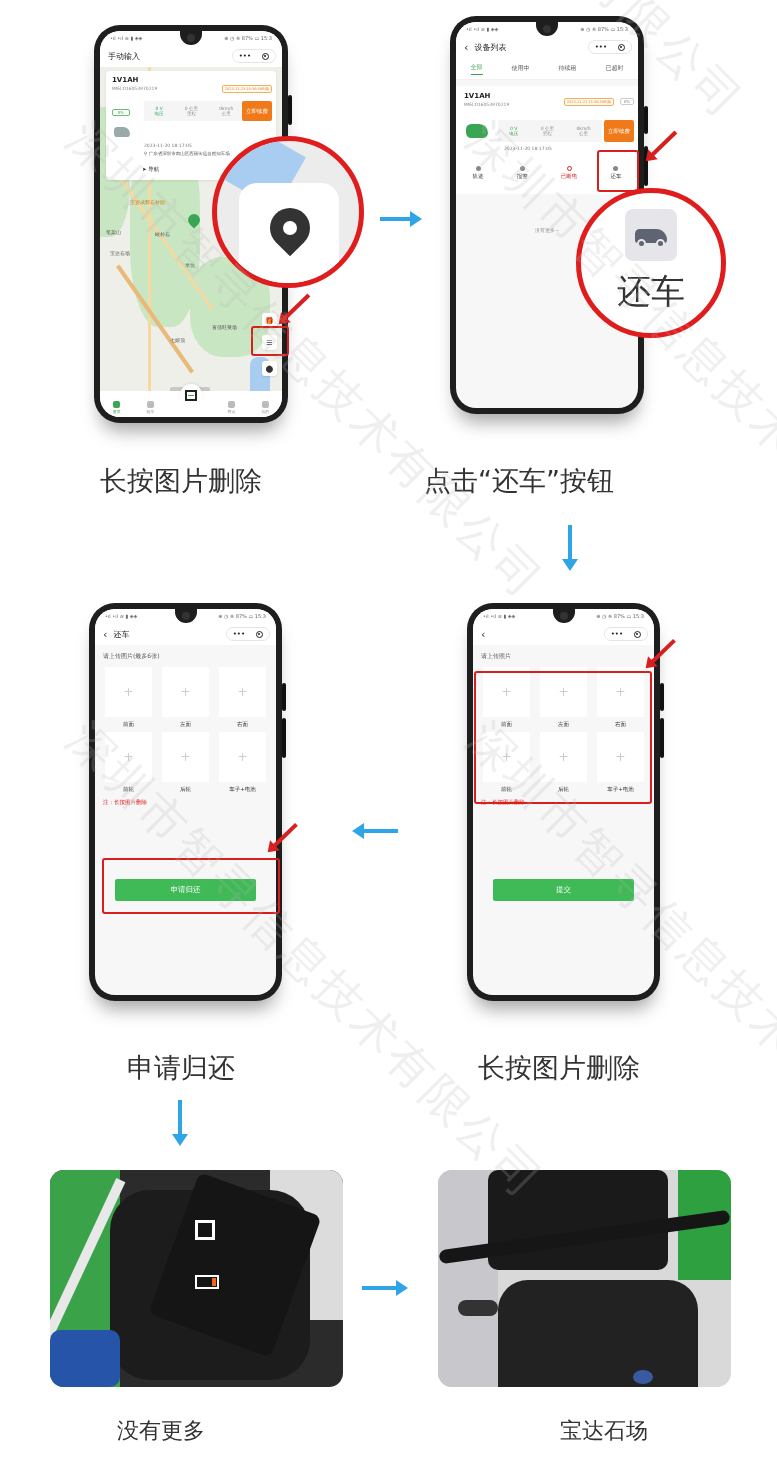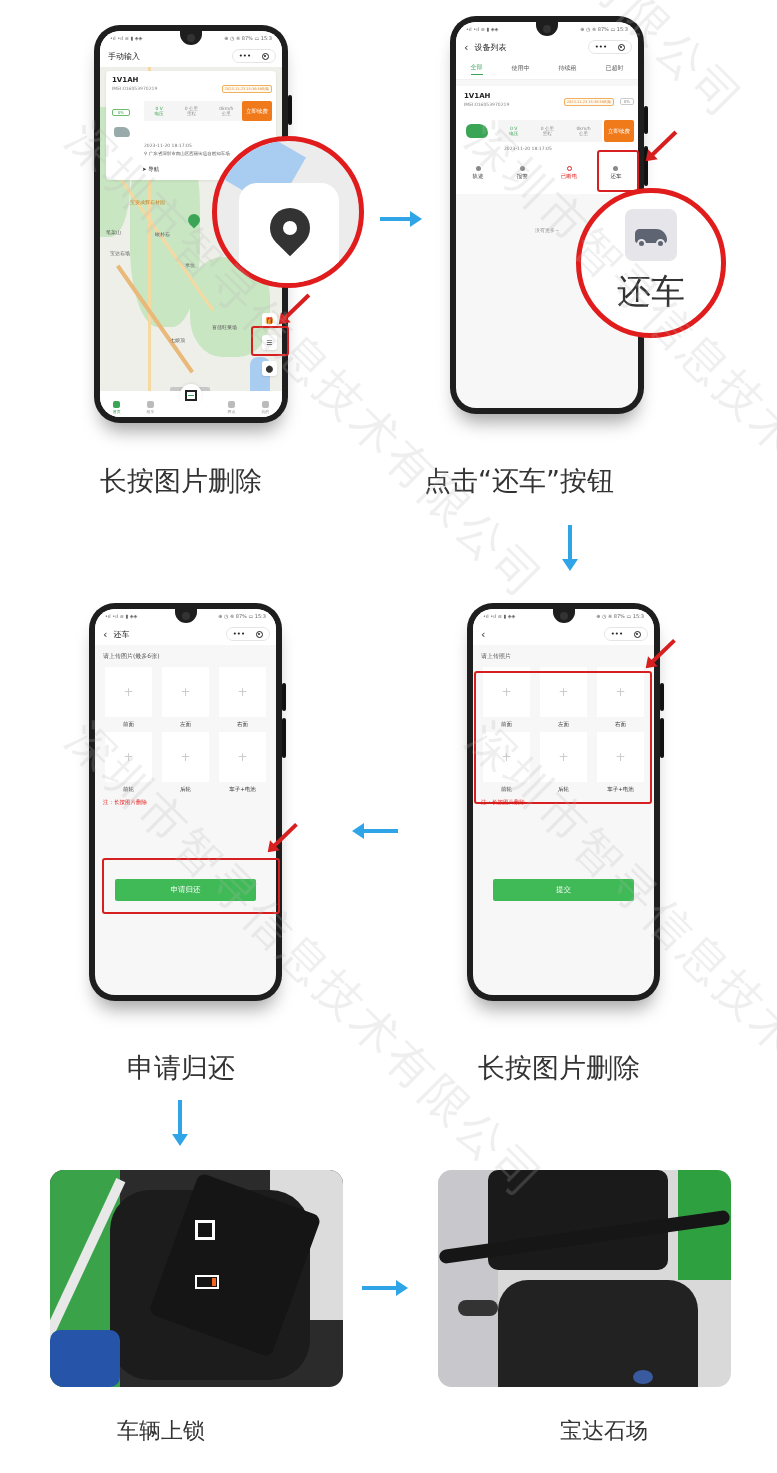--- a/index.html
+++ b/index.html
@@ -384,14 +384,14 @@
 <div class="photo" style="left:438px;top:1170px;width:293px;height:217px;background:#d9d9d9;">
   <div class="abs" style="left:240px;top:0;width:53px;height:110px;background:#2fa040;"></div>
   <div class="abs" style="left:0;top:0;width:60px;height:217px;background:#c7c7cc;"></div>
   <div class="abs" style="left:50px;top:0;width:180px;height:100px;background:#1a1a1a;border-radius:10px;"></div>
   <div class="abs" style="left:60px;top:110px;width:200px;height:107px;background:#222;border-radius:30px 30px 0 0;"></div>
   <div class="abs" style="left:0;top:60px;width:293px;height:14px;background:#161616;border-radius:7px;transform:rotate(-8deg);"></div>
   <div class="abs" style="left:20px;top:130px;width:40px;height:16px;background:#333;border-radius:8px;"></div>
   <div class="abs" style="left:195px;top:200px;width:20px;height:14px;background:#3a5aa0;border-radius:50%;"></div>
 </div>
 
-<div class="caption sm" style="left:117px;top:1416px;">车辆上锁</div>
+<div class="caption sm" style="left:117px;top:1416px;">没有更多</div>
 <div class="caption sm" style="left:560px;top:1416px;">宝达石场</div>
 
 </body></html>

